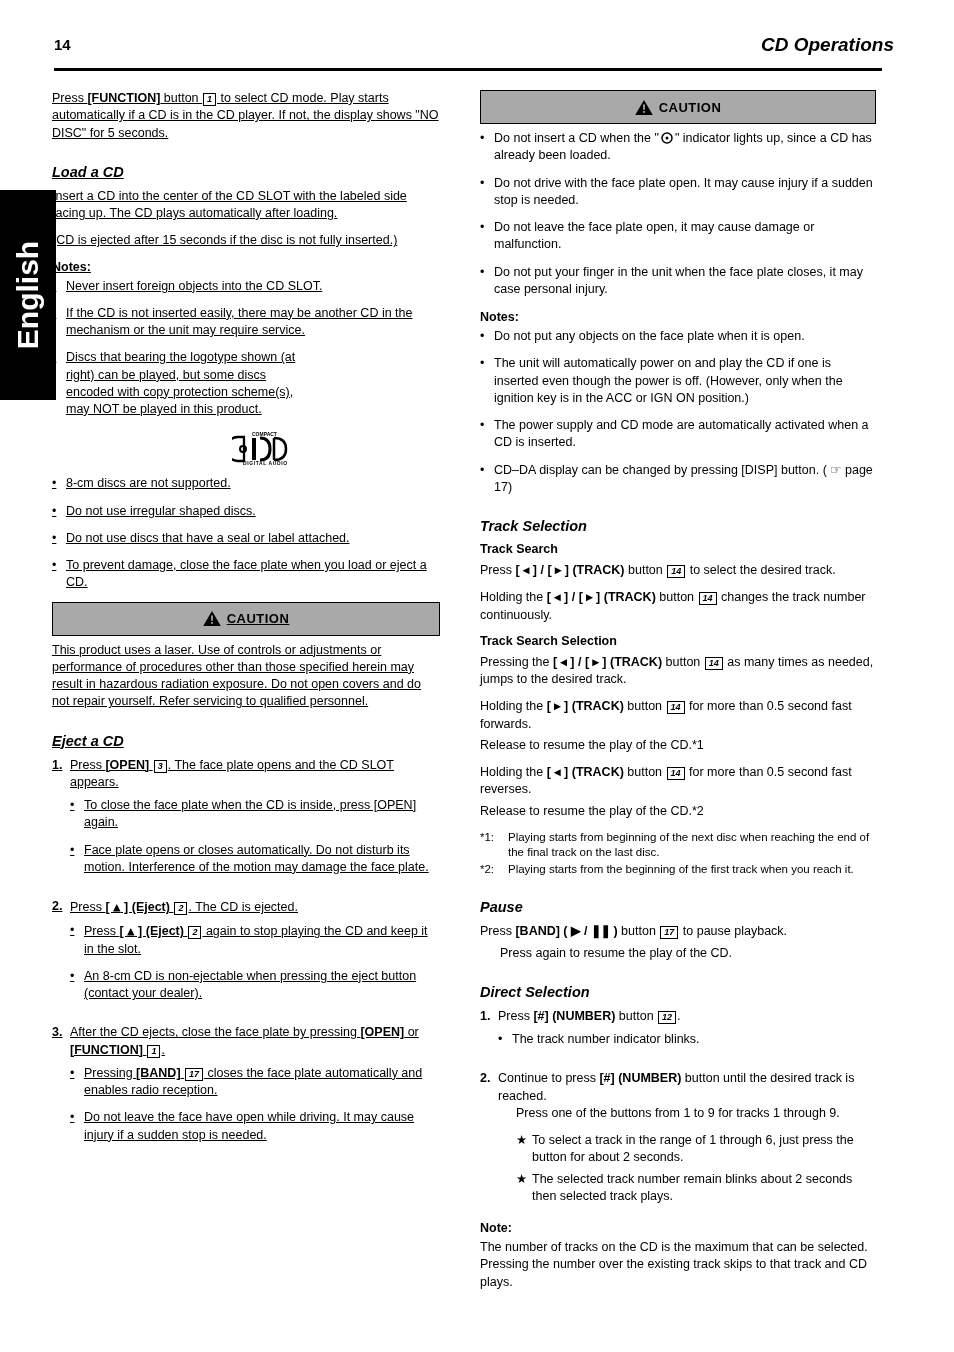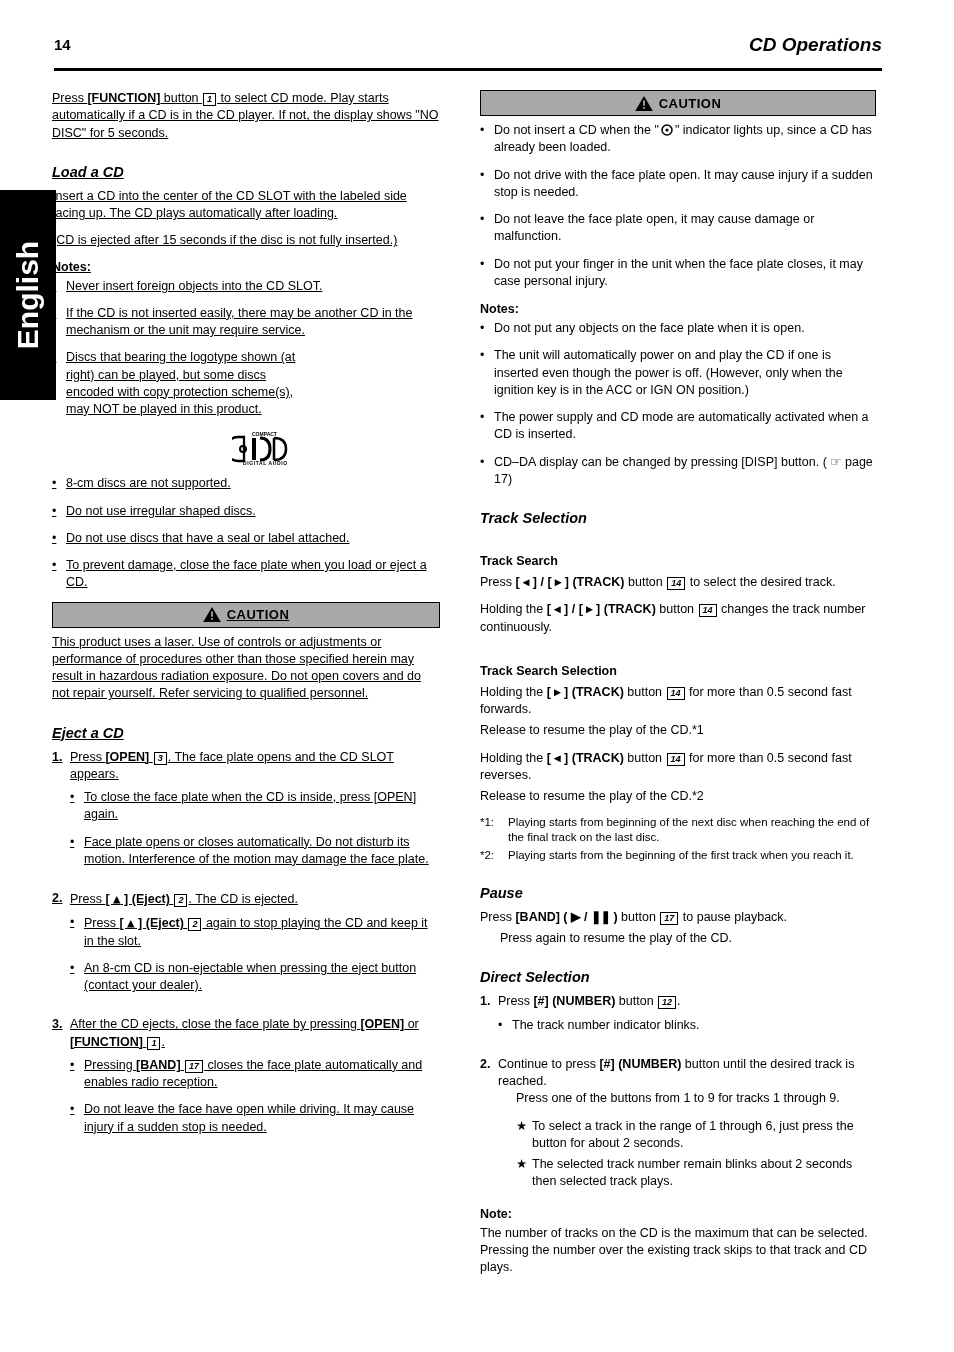--- a/index.html
+++ b/index.html
@@ -15,21 +15,21 @@
   .page-number {
     position: absolute;
     top: 36px;
     left: 54px;
     font-size: 15px;
     font-weight: bold;
   }
   .page-title {
     position: absolute;
     top: 34px;
-    right: 72px;
+    right: 60px;
     font-size: 19px;
     font-weight: bold;
     font-style: italic;
   }
   .rule {
     position: absolute;
     top: 68px;
     left: 54px;
     right: 72px;
     height: 3px;
@@ -82,30 +82,30 @@
   h3 {
     font-size: 14.5px;
     font-weight: bold;
     font-style: italic;
     margin-top: 22px;
     margin-bottom: 8px;
   }
   h4 {
     font-size: 12.5px;
     font-weight: bold;
-    margin-top: 28px;
+    margin-top: 8px;
     margin-bottom: 6px;
   }
   .caution-bar {
     background: #a9a9a9;
     border: 1px solid #000;
     display: flex;
     align-items: center;
     justify-content: center;
-    height: 26px;
+    height: 34px;
     gap: 6px;
     font-size: 13px;
     font-weight: bold;
     letter-spacing: 0.5px;
   }
   .caution-bar .warning-triangle {
     width: 18px;
     height: 15px;
   }
   .caution-block {
@@ -350,20 +350,23 @@
   <h4>Track Search</h4>
 
   <div class="plain">
     Press <b>[ <span>◂</span> ] / [ <span>▸</span> ] (TRACK)</b> button <span class="keybox">14</span> to select the desired track.
   </div>
   <div class="plain">
     Holding the <b>[ <span>◂</span> ] / [ <span>▸</span> ] (TRACK)</b> button <span class="keybox">14</span> changes the track number continuously.
   </div>
 
   <h4>Track Search Selection</h4>
+  <div class="plain">
+    Pressing the <b>[ <span>◂</span> ] / [ <span>▸</span> ] (TRACK)</b> button <span class="keybox">14</span> as many times as needed, jumps to the desired track.
+  </div>
 
   <div class="plain">
     Holding the <b>[ <span>▸</span> ] (TRACK)</b> button <span class="keybox">14</span> for more than 0.5 second fast forwards.
   </div>
   <div class="plain" style="margin-top:-6px;">Release to resume the play of the CD.*1</div>
 
   <div class="plain">
     Holding the <b>[ <span>◂</span> ] (TRACK)</b> button <span class="keybox">14</span> for more than 0.5 second fast reverses.
   </div>
   <div class="plain" style="margin-top:-6px;">Release to resume the play of the CD.*2</div>

